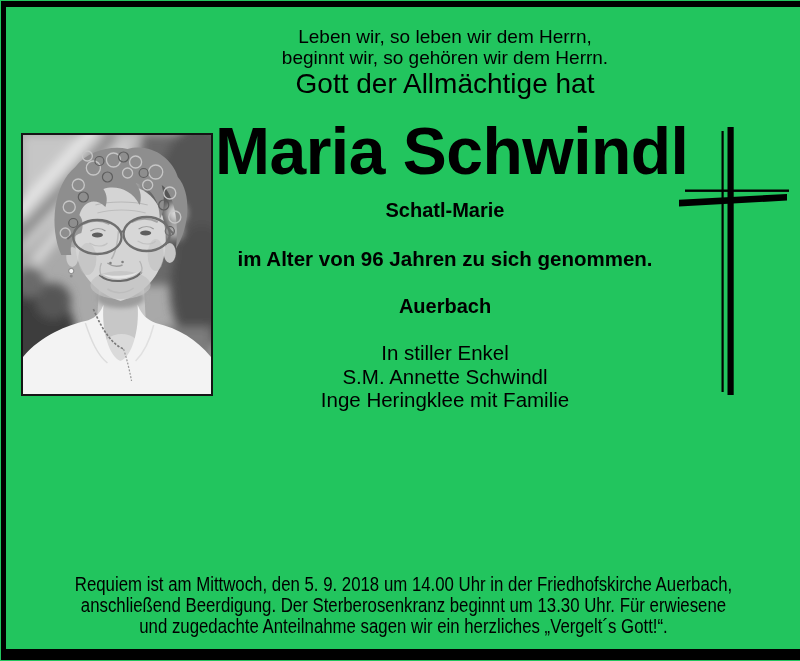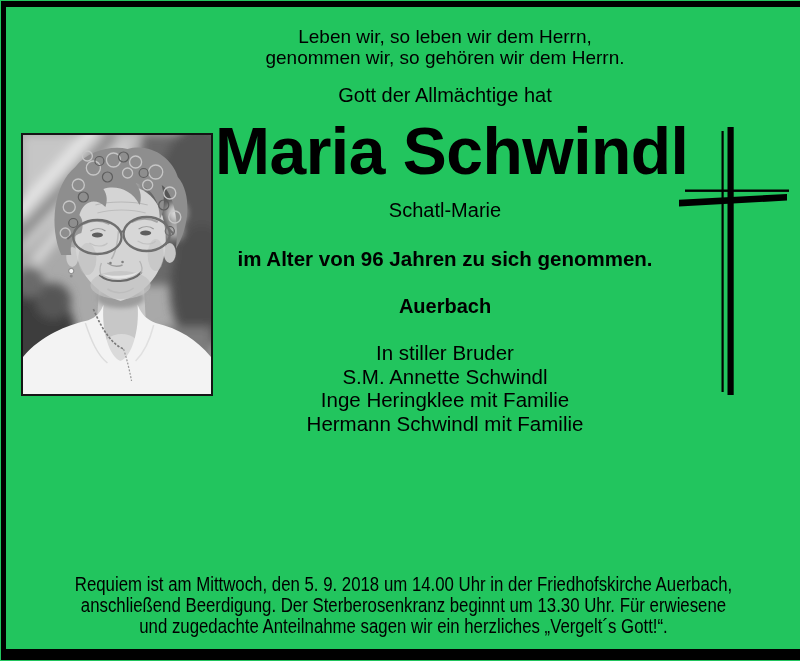--- a/index.html
+++ b/index.html
@@ -1,23 +1,23 @@
 <!DOCTYPE html>
 <html><head>
 <meta charset="utf-8">
 <style>
   html,body{margin:0;padding:0;background:#ffffff;}
   body{width:800px;height:661px;font-family:"Liberation Sans","DejaVu Sans",sans-serif;color:#000;}
   .page{position:relative;width:800px;height:661px;background:#22c55e;overflow:hidden;padding-left:7px;}
   .page-frame{position:absolute;left:1px;top:1px;right:2px;bottom:1px;border:solid #000;border-width:6px 5px 11px 5px;pointer-events:none;z-index:5;}
   .block{position:absolute;left:215px;width:460px;text-align:center;white-space:nowrap;}
   .epigraph{top:27px;font-size:19px;line-height:20.5px;}
-  .intro{top:84px;font-size:20px;}
+  .intro{top:68px;font-size:28px;}
   .deceased-name{top:122px;font-size:66px;line-height:58px;font-weight:700;letter-spacing:-0.5px;}
-  .nickname{top:199px;font-size:20px;}
+  .nickname{top:199px;font-size:20px;font-weight:bold;}
   .age-line{top:247px;font-size:20.5px;font-weight:bold;}
   .place{top:295px;font-size:20px;font-weight:700;}
   .mourning{top:341px;font-size:20.5px;line-height:23.5px;}
   .footer{position:absolute;left:10px;right:10px;top:574px;text-align:center;font-size:20px;line-height:20.8px;transform:scaleX(0.84);transform-origin:50% 50%;white-space:nowrap;}
   .photo-frame{position:absolute;left:21px;top:133px;width:192px;height:263px;border:2px solid #151515;box-sizing:border-box;background:#b5b5b5;}
   .photo-frame svg{display:block;width:100%;height:100%;}
   .cross{position:absolute;left:672px;top:126px;width:120px;height:272px;}
   .cross svg{display:block;width:100%;height:100%;}
 </style>
 </head>
@@ -142,38 +142,37 @@
     <svg viewBox="0 0 120 272">
       <rect x="49.5" y="5" width="2.2" height="261" fill="#000"></rect>
       <rect x="55.5" y="1" width="6.2" height="268" fill="#000"></rect>
       <rect x="13" y="63.5" width="104" height="2.4" fill="#000"></rect>
       <polygon points="7,73.8 115,68.0 115,74.6 7,80.4" fill="#000"></polygon>
     </svg>
   </div>
 
   <div class="block epigraph">
     <div>Leben wir, so leben wir dem Herrn,</div>
-    <div>genommen wir, so gehören wir dem Herrn.</div>
+    <div>beginnt wir, so gehören wir dem Herrn.</div>
   </div>
 
   <div class="block intro">Gott der Allmächtige hat</div>
 
   <div class="block deceased-name">Maria Schwindl</div>
 
   <div class="block nickname">Schatl-Marie</div>
 
   <div class="block age-line">im Alter von 96 Jahren zu sich genommen.</div>
 
   <div class="block place">Auerbach</div>
 
   <div class="block mourning">
-    <div>In stiller Bruder</div>
+    <div>In stiller Enkel</div>
     <div>S.M. Annette Schwindl</div>
     <div>Inge Heringklee mit Familie</div>
-    <div>Hermann Schwindl mit Familie</div>
   </div>
 
   <div class="footer">
     <div>Requiem ist am Mittwoch, den 5. 9. 2018 um 14.00 Uhr in der Friedhofskirche Auerbach,</div>
     <div>anschließend Beerdigung. Der Sterberosenkranz beginnt um 13.30 Uhr. Für erwiesene</div>
     <div>und zugedachte Anteilnahme sagen wir ein herzliches „Vergelt´s Gott!“.</div>
   </div>
 
 </div>
 

